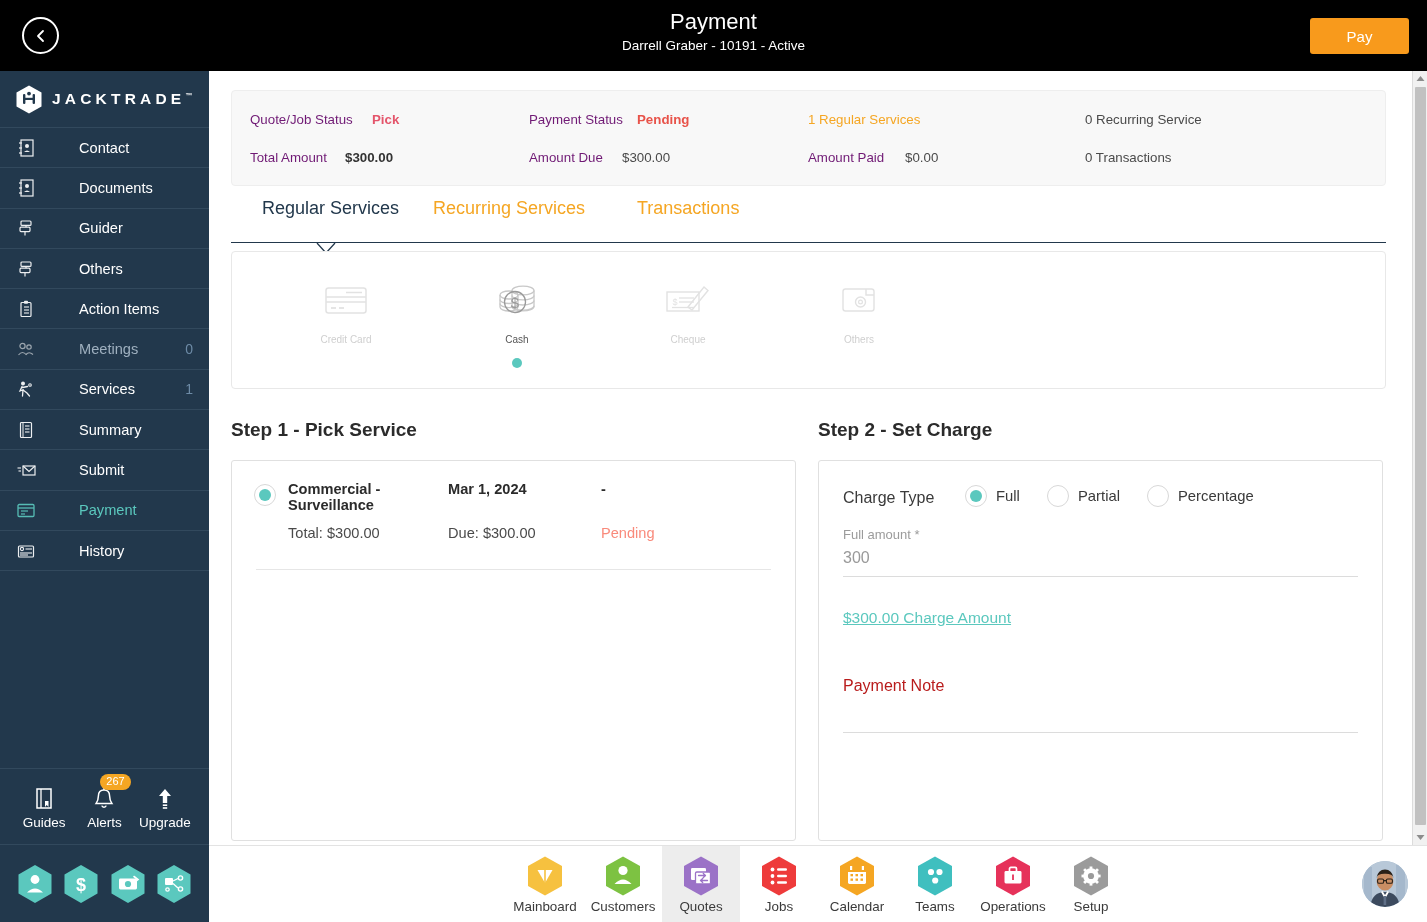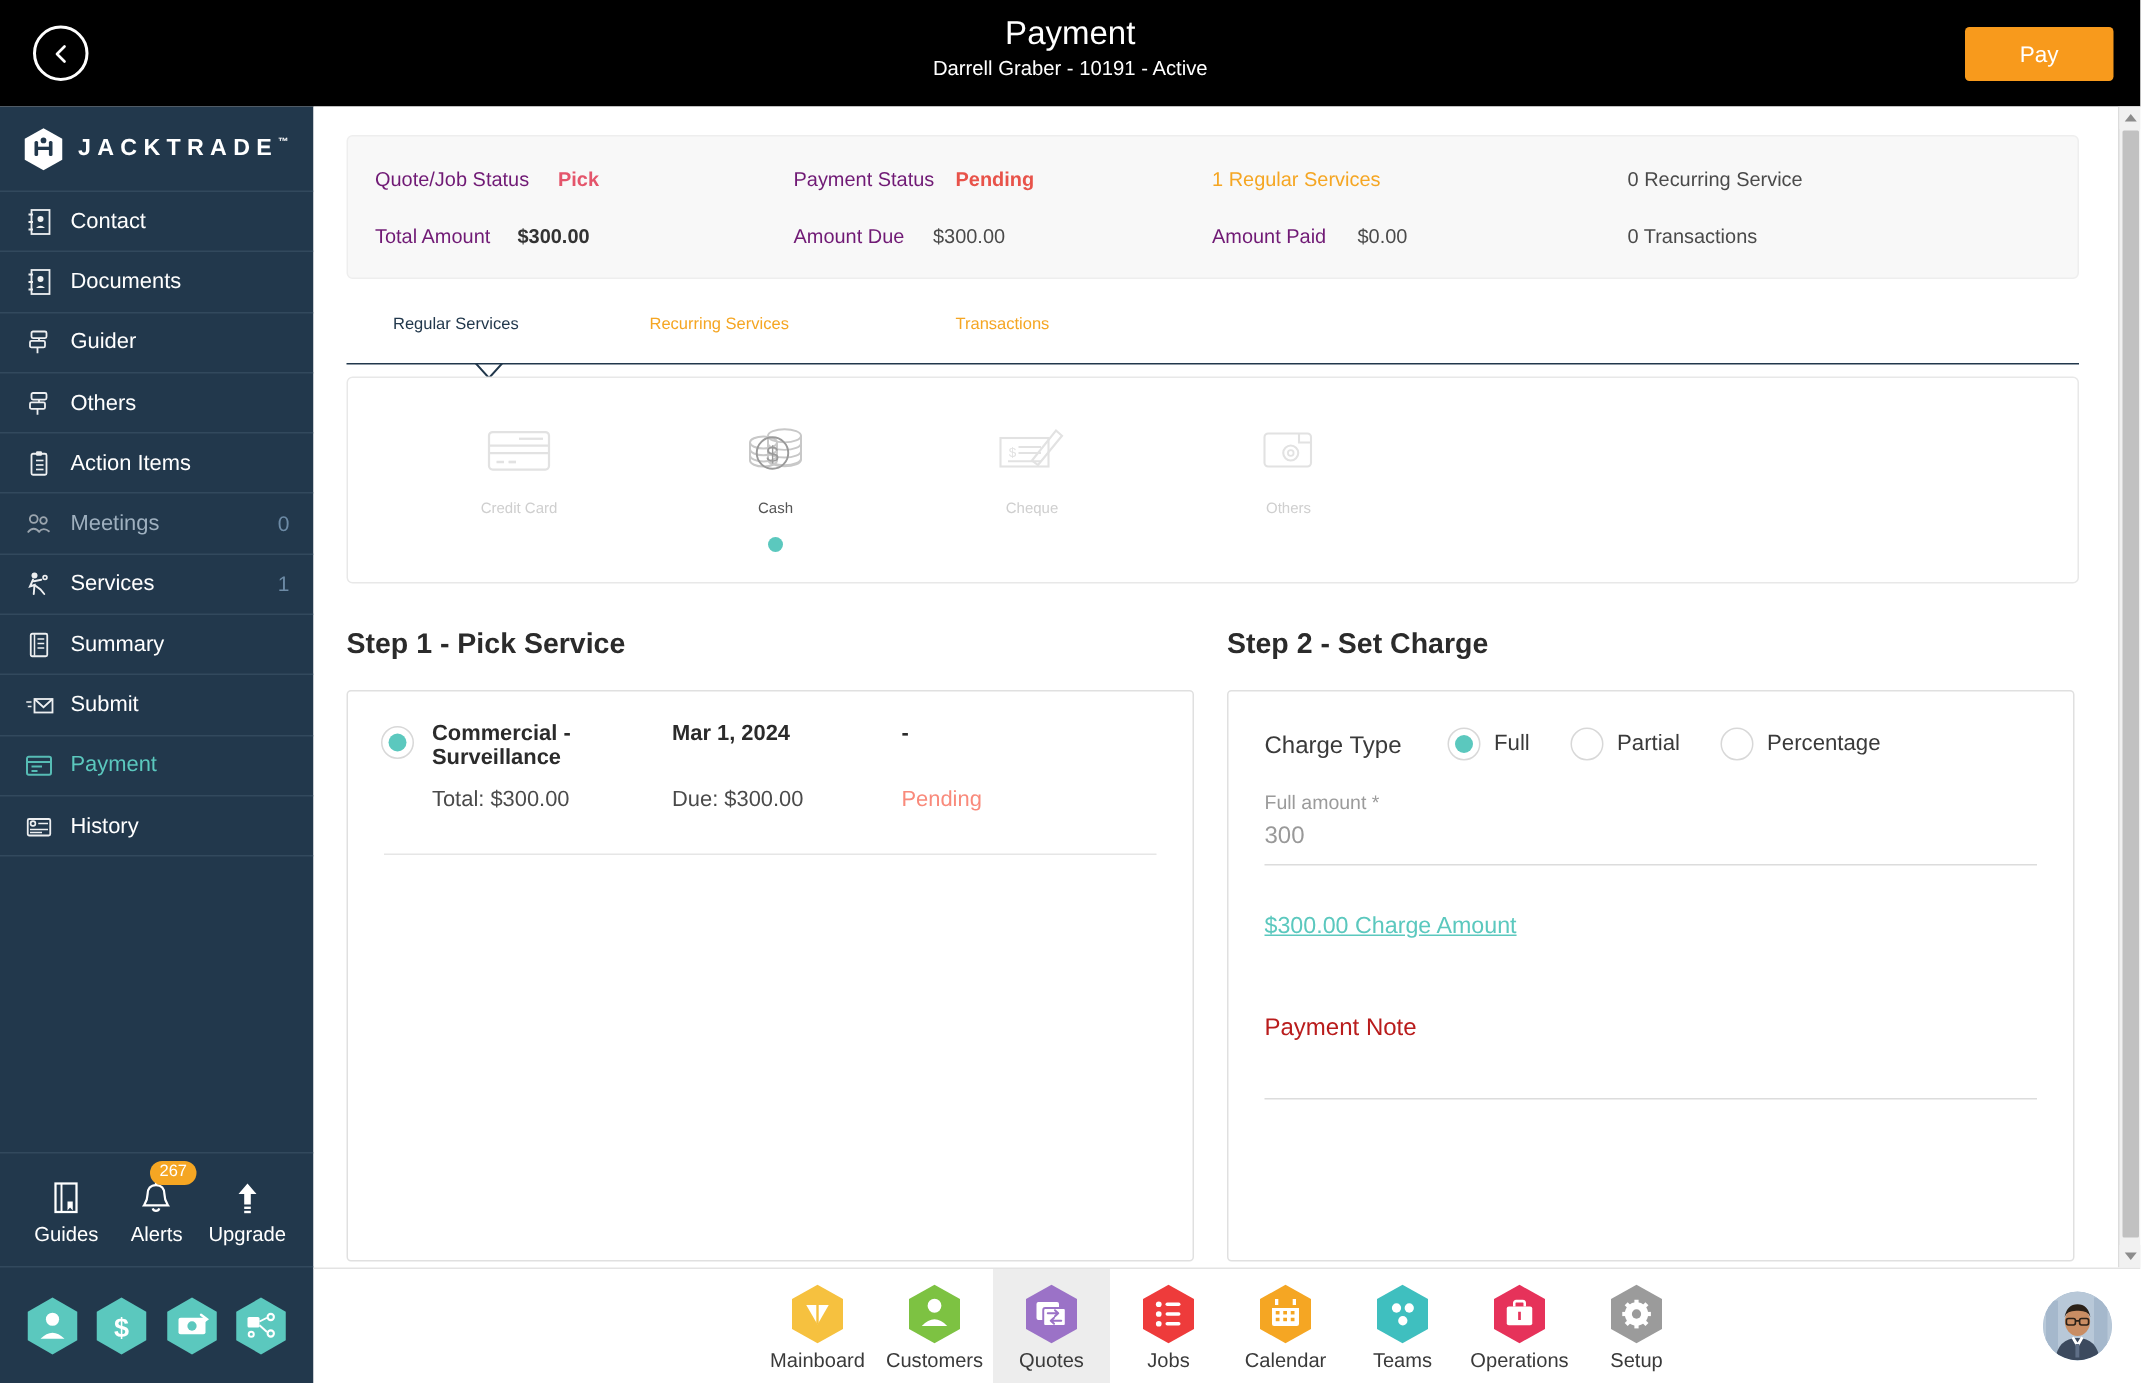--- a/index.html
+++ b/index.html
@@ -64,21 +64,21 @@
     height: 40.3px; display: flex; align-items: center;
     padding-left: 16px; padding-right: 16px;
     border-bottom: 1px solid #32495d;
     color: #ffffff; font-size: 14.6px; cursor: pointer;
   }
   .nav-item .nav-ico {
     width: 20px; height: 20px; margin-right: 11px; flex: none;
     display: flex; align-items: center; justify-content: center;
     opacity: .92;
   }
-  .nav-item .nav-label { flex: 1 1 auto; }
+  .nav-item .nav-label { flex: 1 1 auto; margin-left: 32px; }
   .nav-item .nav-count { color: #6d8ba6; font-size: 14px; }
   .nav-item.dim { color: #9fb0bf; }
   .nav-item.dim .nav-ico { opacity: .55; }
   .nav-item.active { color: #5BC8BE; }
 
   .sidebar-footer {
     position: absolute; left: 0; bottom: 77px; width: 209px; height: 77px;
     border-top: 1px solid #32495d; border-bottom: 1px solid #32495d;
     display: flex; align-items: center; justify-content: space-around;
     padding: 0 14px;
@@ -137,21 +137,21 @@
   .sum-val.norm { font-weight: 400; color: #4a4a4a; }
   .sum-link { color: #F5A623; }
   .sum-plain { color: #4a4a4a; }
 
   
   .tabs {
     position: absolute; left: 22px; top: 127px; width: 1155px; height: 45px;
     border-bottom: 1px solid #22384C;
   }
   .tab {
-    position: absolute; top: 12px; font-size: 11px; cursor: pointer; text-align: right;
+    position: absolute; top: 0; font-size: 18px; cursor: pointer; text-align: right;
   }
   .tab.active { color: #22384C; }
   .tab.inactive { color: #F5A623; }
   .tab-chev {
     position: absolute; left: 82px; top: 44px; width: 26px; height: 13px;
     overflow: hidden;
   }
 
   
   .pm-card {

